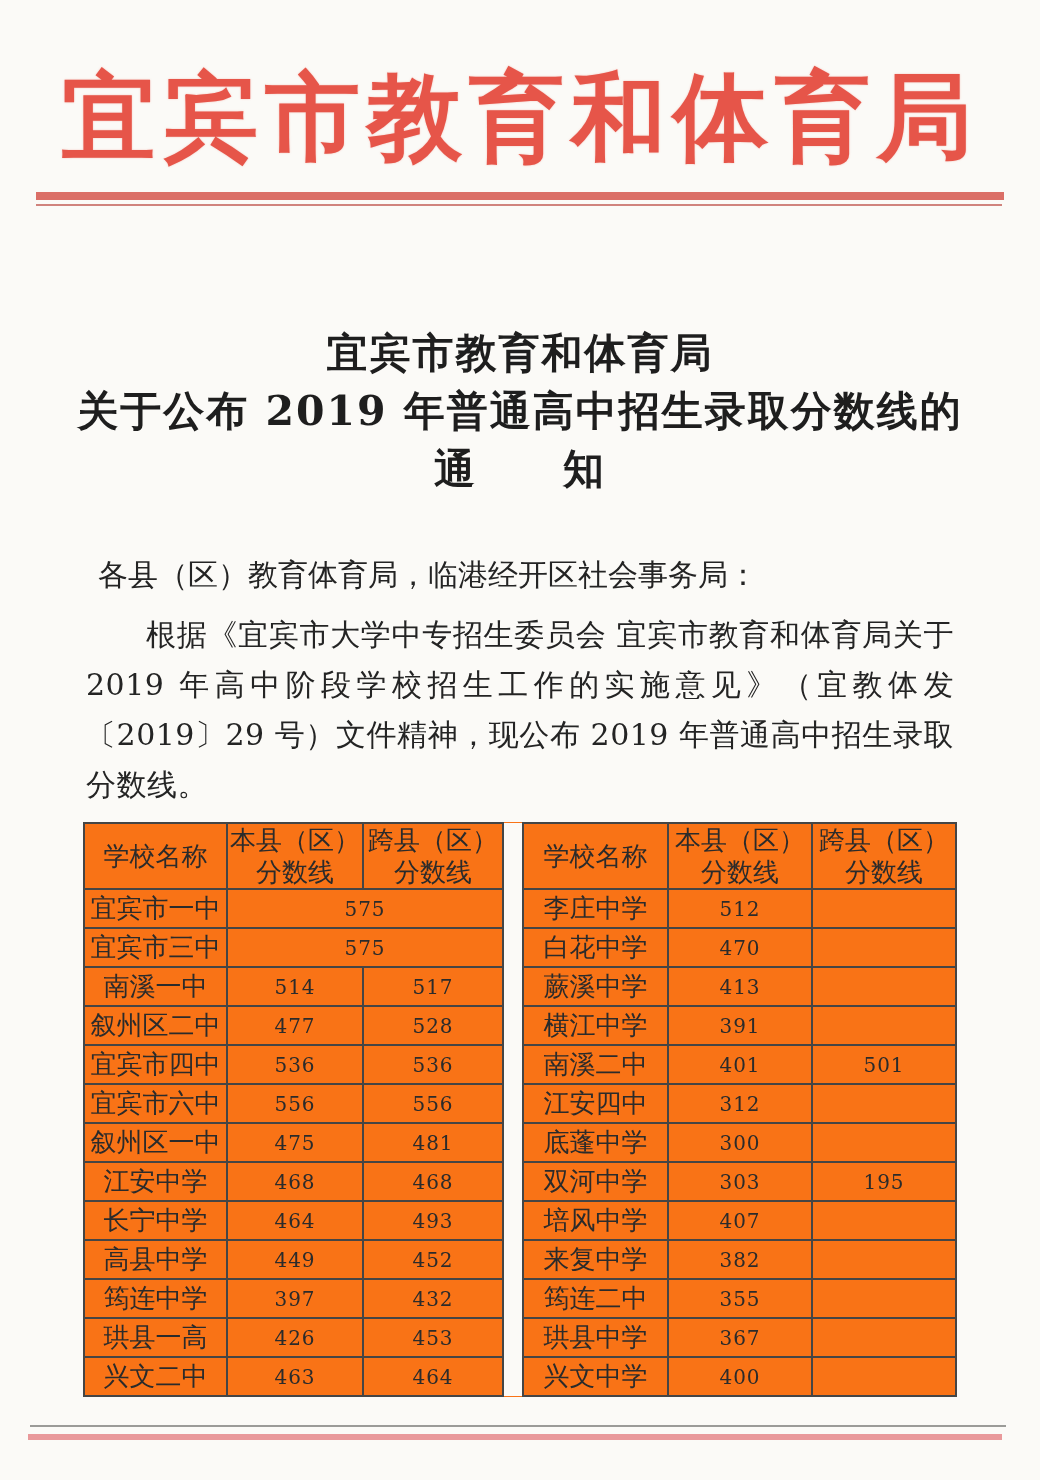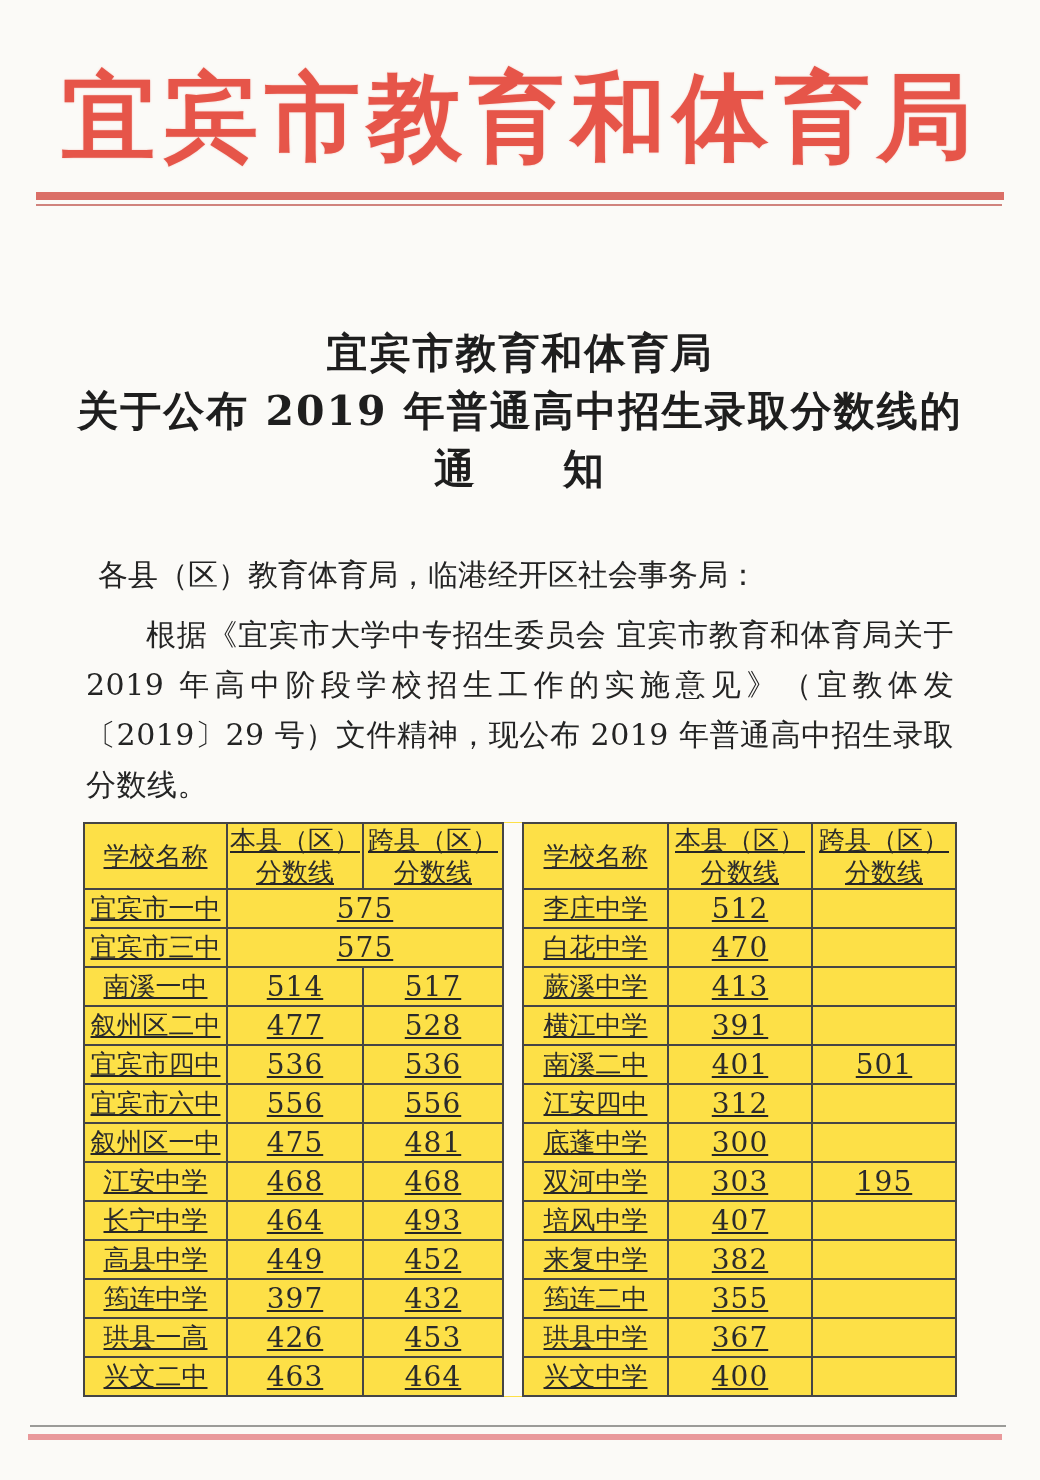--- a/index.html
+++ b/index.html
@@ -46,22 +46,21 @@
     line-height: 50px;
     text-align: justify;
     letter-spacing: 0.5px;
   }
 
   .score-table {
     margin: 12px auto 0 auto;
     border-collapse: collapse;
     table-layout: fixed;
     width: 872px;
-    background: #fde047;
-    text-decoration: underline;
+    background: #f97316;
   }
   .score-table th, .score-table td {
     border: 2px solid #454545;
     text-align: center;
     vertical-align: middle;
     padding: 0;
     overflow: hidden;
   }
   .score-table th {
     height: 64px;
@@ -70,21 +69,21 @@
     line-height: 32px;
     white-space: pre-line;
     color: #2b2b2b;
   }
   .score-table td {
     height: 37px;
     font-size: 26px;
     color: #2b2b2b;
     white-space: nowrap;
   }
-  .score-table td.num { font-size: 28px; letter-spacing: 1px; }
+  .score-table td.num { font-size: 20px; letter-spacing: 1px; }
   .score-table .col-gap {
     border-top: none !important;
     border-bottom: none !important;
     background: #fbfaf7;
   }
 
   .footer-rule-gray { margin: 28px 34px 0 30px; height: 2px; background: #9b9b98; }
   .footer-rule-pink { margin: 7px 38px 0 28px; height: 6px; background: #e9999b; }
 </style>
 </head>

